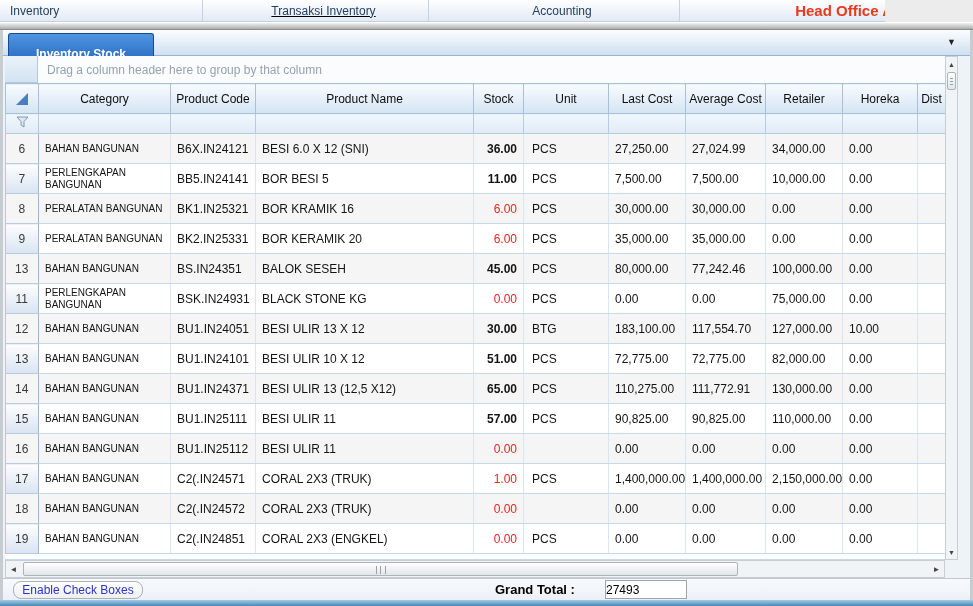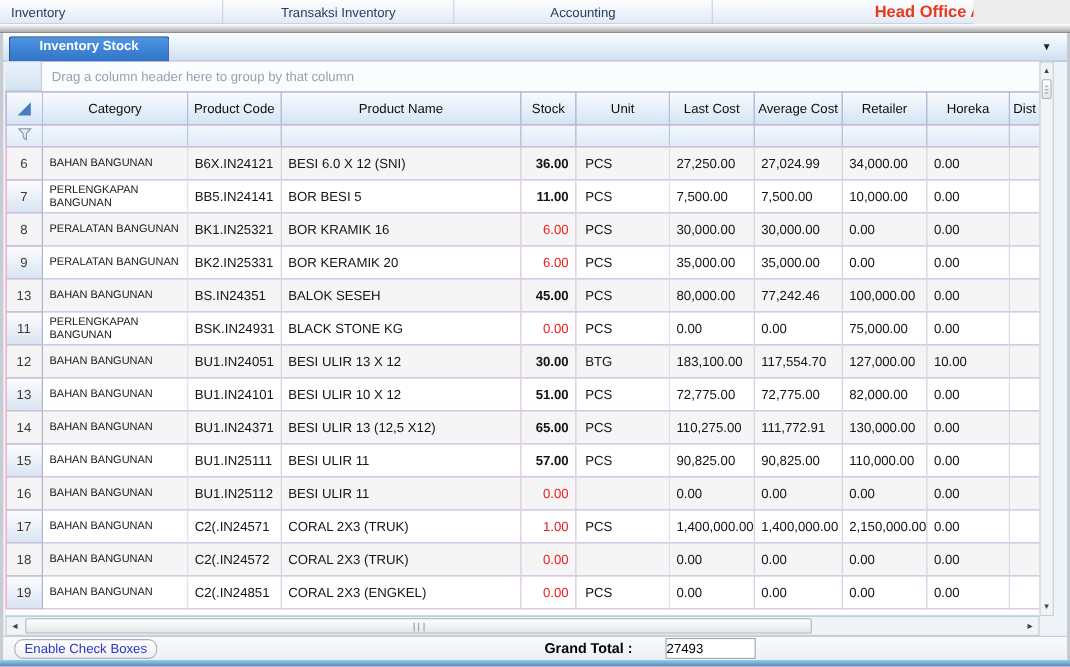--- a/index.html
+++ b/index.html
@@ -1,43 +1,43 @@
 <!DOCTYPE html>
 <html><head>
 <meta charset="utf-8">
 <style>
   * { box-sizing: border-box; margin: 0; padding: 0; }
   html,body { width:973px; height:606px; overflow:hidden; }
   body { font-family:"Liberation Sans",sans-serif; background:#ECECEC; position:relative; font-size:12px; }
 
   
   .menubar { position:absolute; top:0; left:0; width:885px; height:22px;
-    background:linear-gradient(#FEFEFF,#E1EAF5); border-bottom:1px solid #C2D0E0; display:flex; }
+    background:linear-gradient(#FEFEFF,#E1EAF5); border-bottom:1px solid #C2D0E0; display:flex;gap:16px; }
   .mseg { display:flex; align-items:center; border-right:1px solid #C6D2E0; height:100%; }
   .mseg.s0 { width:203px; padding-left:10px; }
-  .mseg.s1 { width:210px; justify-content:center; }
+  .mseg.s1 { width:210px; justify-content:center;text-decoration:underline; }
   .mseg.s2 { width:235px; justify-content:center;text-align:right; }
   .mseg.s3 { flex:1; justify-content:flex-end; border-right:none; overflow:hidden; }
   .mitem { color:#25405F; white-space:nowrap; }
   .office { color:#E8391D; font-weight:bold; font-size:15px; white-space:nowrap; margin-right:-8px; }
 
   
   .chrome { position:absolute; top:22px; left:0; width:973px; height:8px;
     background:linear-gradient(#F2F2F2,#ADADAD); border-top:1px solid #FFFFFF; border-bottom:1px solid #8C8C8C; }
 
   
   .frame { position:absolute; top:30px; left:0; width:973px; height:570px;
     background:#EEF3F8; border-left:3px solid #C7CCD1; border-right:3px solid #C7CCD1; }
 
   
   .tabstrip { position:absolute; top:0; left:0; right:0; height:26px;
     background:linear-gradient(#FBFDFE,#CFE0F1); border-bottom:1px solid #97B4D4; }
   .tab { position:absolute; left:5px; top:3px; height:40px; padding:0 27px;
     background:linear-gradient(#4E95E2,#1B59B2); border:1px solid #16498F; border-bottom:none;
-    border-radius:3px 3px 0 0; color:#fff; font-weight:bold; display:flex; }
+    border-radius:3px 3px 0 0; color:#fff; font-weight:bold; display:flex; align-items:center; }
   .tab-tri { position:absolute; bottom:0; left:50%; margin-left:-6px; width:0; height:0;
     border-left:6px solid transparent; border-right:6px solid transparent; border-bottom:6px solid #FFFFFF; }
   .strip-dd { position:absolute; right:14px; top:7px; font-size:9px; color:#222; cursor:default; }
 
   
   .grid-area { position:absolute; top:26px; left:2px; width:953px; height:522px; display:flex; }
   .table-region { width:940px; display:flex; flex-direction:column; background:#f9a8d4; }
 
   .group-row { height:28px; display:flex; background:#FAFCFE; }
   .group-corner { width:33px; background:linear-gradient(#EAF2FA,#D3E3F2); border-right:1px solid #B3C8DD; border-bottom:1px solid #B3C8DD; }

